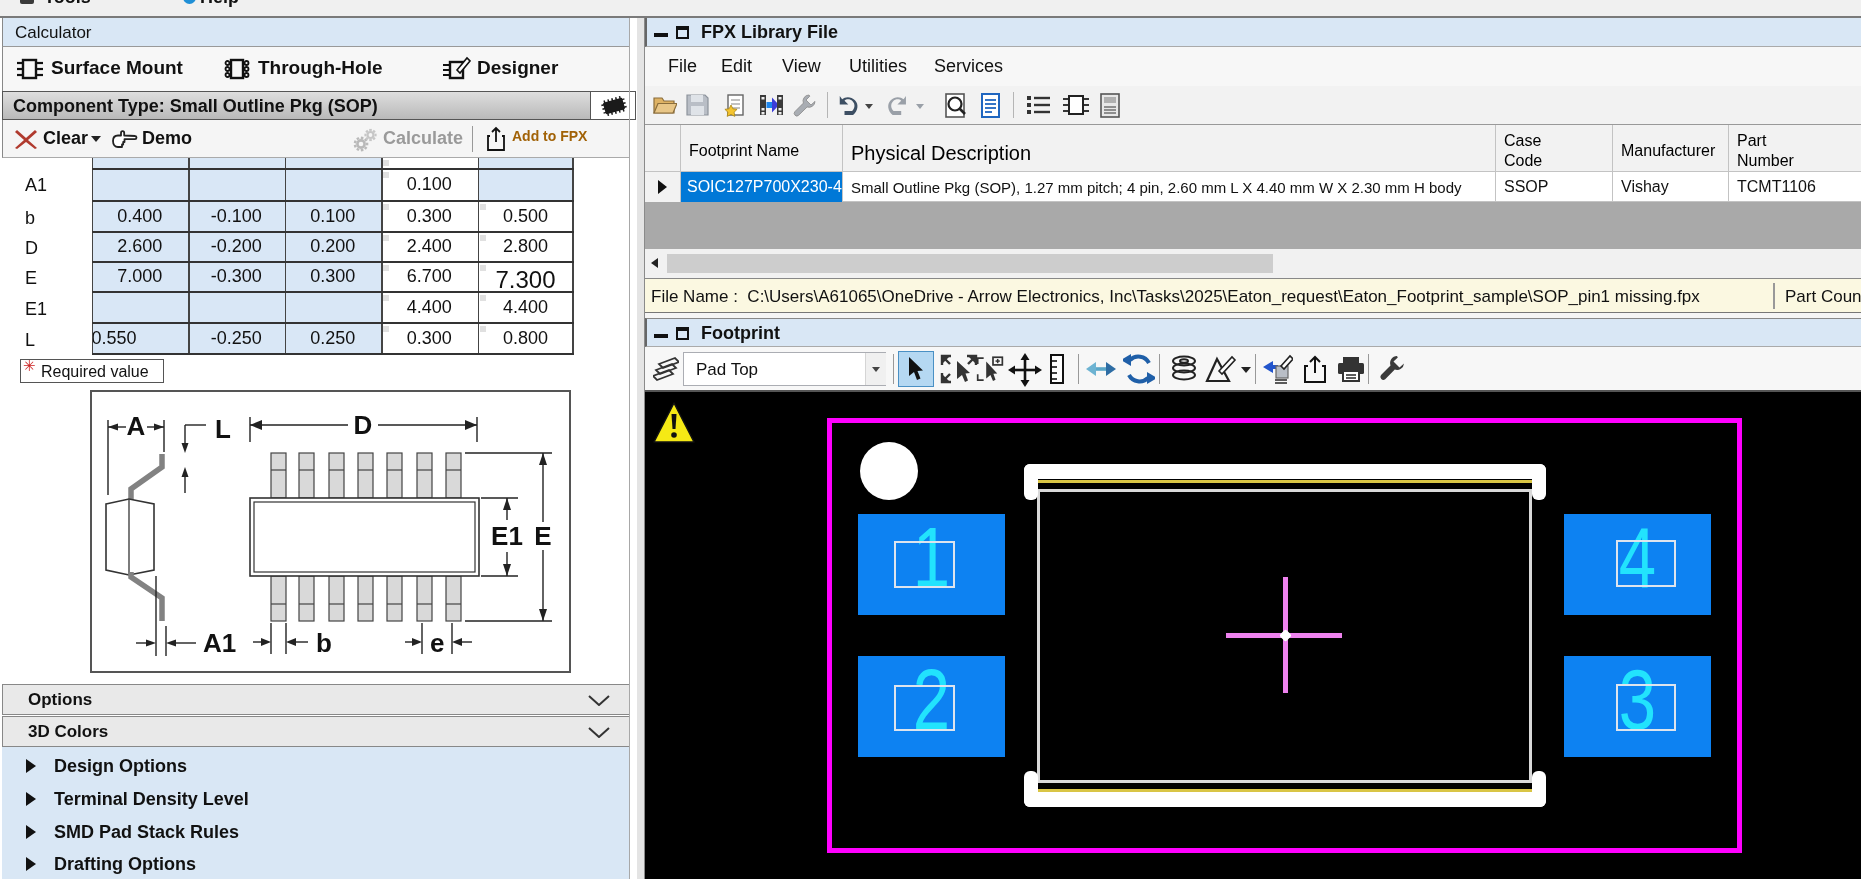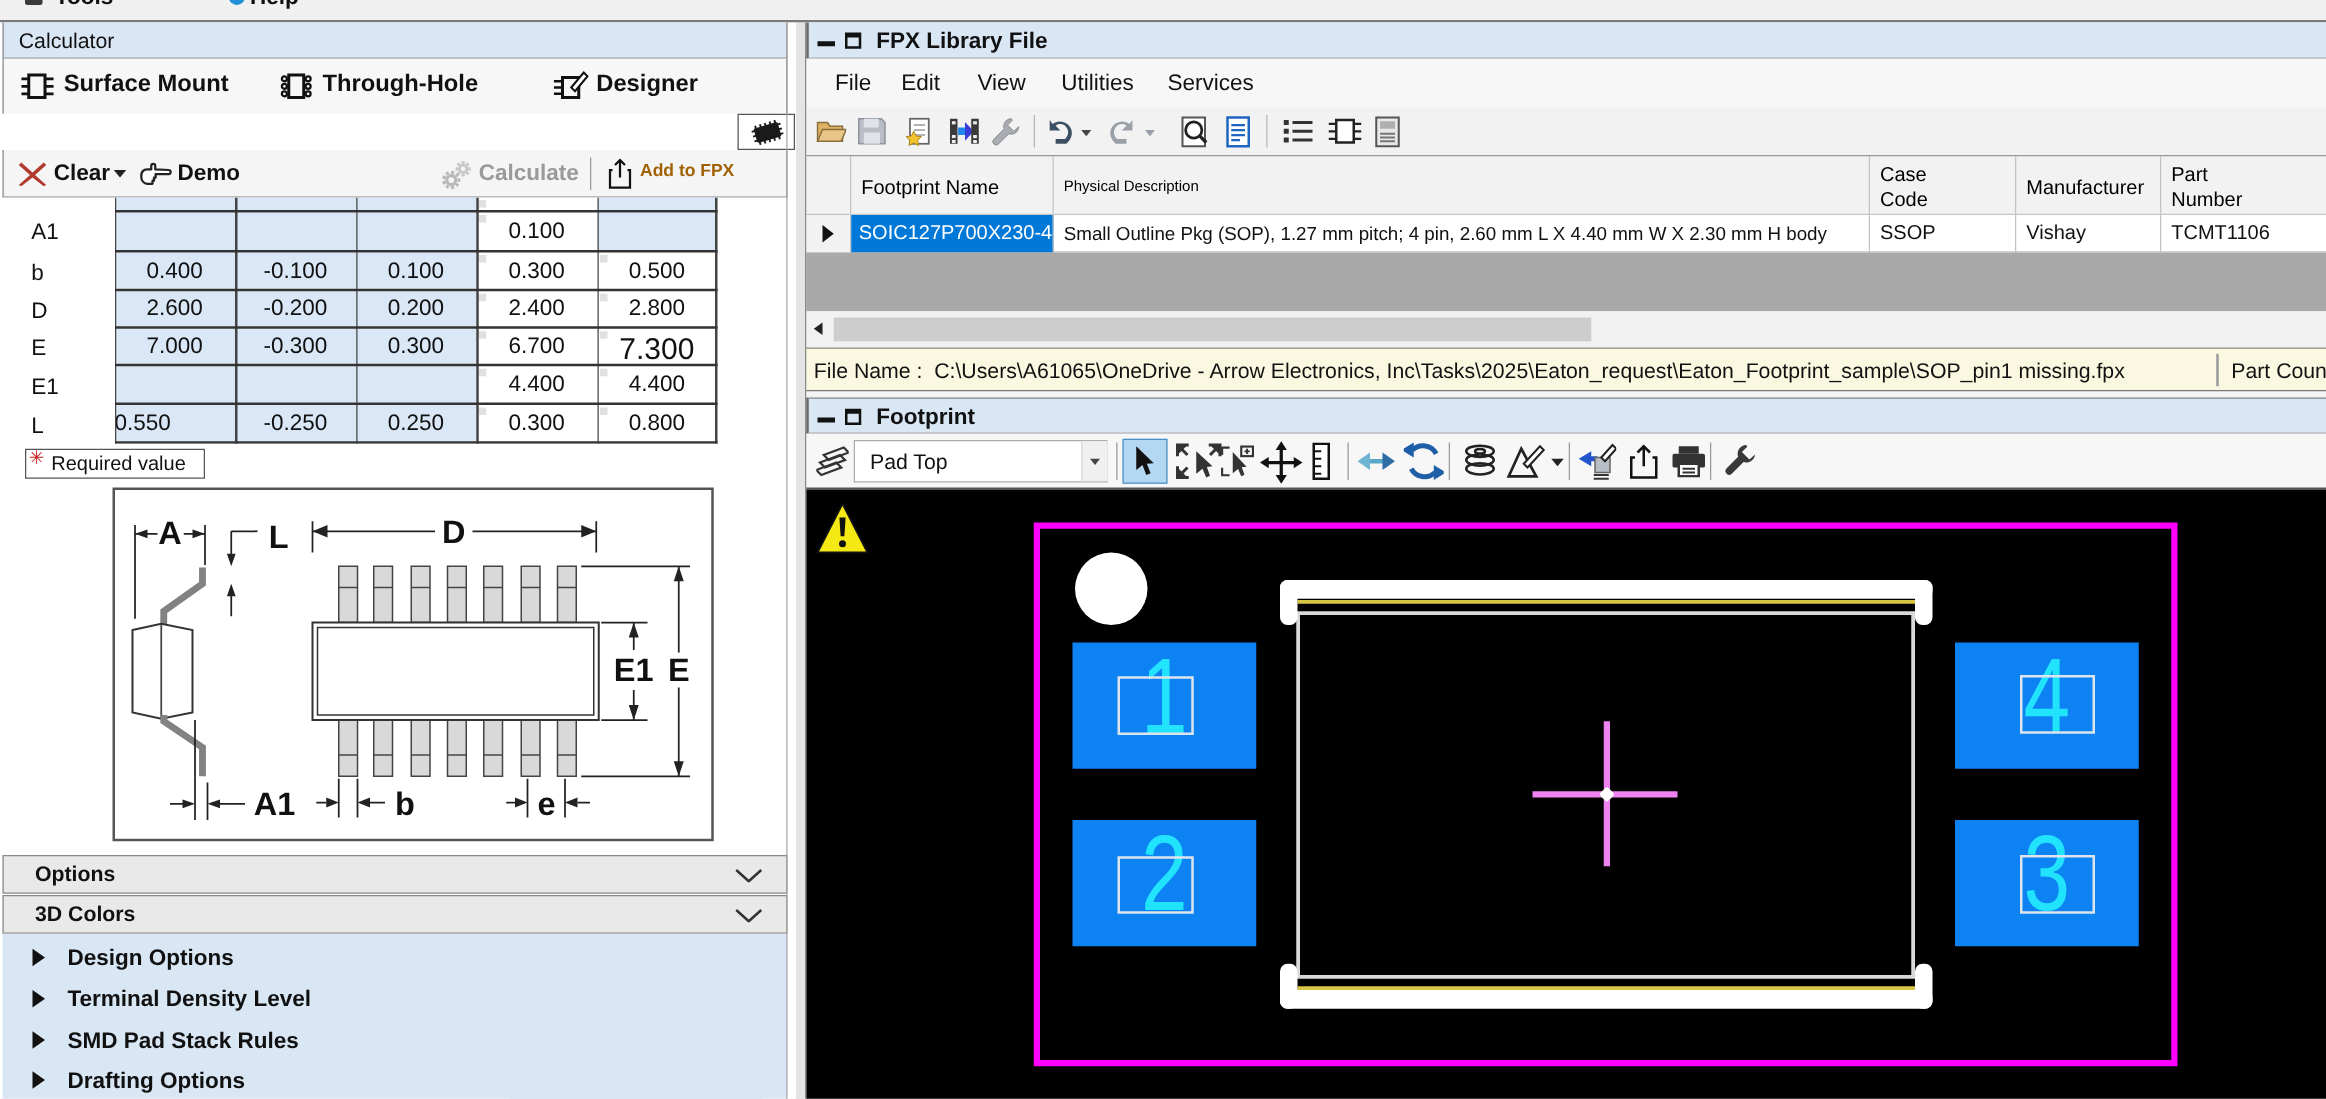--- a/index.html
+++ b/index.html
@@ -54,20 +54,23 @@
       <g stroke="#111" stroke-width="2">
         <line x1="0" y1="9" x2="7" y2="9"></line>
           <line x1="0" y1="14" x2="7" y2="14"></line>
           <line x1="0" y1="19" x2="7" y2="19"></line>
       </g>
       <path d="M14 14 L24 2 L27 5 L17 17 Z" fill="#fff" stroke="#111" stroke-width="1.6"></path>
     </svg>
     <div class="abs" style="left:474px;top:10px;font-size:19px;font-weight:700;color:#111;">Designer</div>
   </div>
 
+  <div class="abs" style="left:2px;top:73px;width:628px;height:29px;background:linear-gradient(#dedede,#b9b9b9);border:1px solid #555;">
+    <div class="abs" style="left:10px;top:4px;font-size:18px;font-weight:700;color:#111;">Component Type: Small Outline Pkg (SOP)</div>
+  </div>
   <div class="abs" style="left:590px;top:73px;width:46px;height:29px;background:#fff;border:1px solid #555;">
     <svg class="abs" style="left:6px;top:3px;" width="34" height="23" viewBox="0 0 34 23">
       <g transform="rotate(-16 17 11)">
         <g stroke="#1a1a1a" stroke-width="1.5">
           <line x1="9" y1="3" x2="9" y2="19"></line>
             <line x1="13" y1="3" x2="13" y2="19"></line>
             <line x1="17" y1="3" x2="17" y2="19"></line>
             <line x1="21" y1="3" x2="21" y2="19"></line>
             <line x1="25" y1="3" x2="25" y2="19"></line>
           <line x1="5" y1="7" x2="29" y2="7"></line>
@@ -487,21 +490,21 @@
         </g>
       </svg>
   </div>
 
   <div class="abs" style="left:0;top:106px;width:1216px;height:47px;background:#f2f2f2;border-top:1px solid #999;">
     <div class="abs" style="left:0;top:0;width:36px;height:47px;border-right:1px solid #c3c3c3;"></div>
     <div class="abs" style="left:36px;top:0;width:162px;height:47px;border-right:1px solid #c3c3c3;">
         <span class="abs" style="left:8px;top:17px;font-size:16px;">Footprint Name</span>
       </div>
     <div class="abs" style="left:198px;top:0;width:653px;height:47px;border-right:1px solid #c3c3c3;">
-        <span class="abs" style="left:8px;top:17px;font-size:12px;">Physical Description</span>
+        <span class="abs" style="left:8px;top:17px;font-size:20px;">Physical Description</span>
       </div>
     <div class="abs" style="left:851px;top:0;width:117px;height:47px;border-right:1px solid #c3c3c3;">
         <span class="abs" style="left:8px;top:6px;font-size:16px;line-height:20px;">Case<br>Code</span>
       </div>
     <div class="abs" style="left:968px;top:0;width:116px;height:47px;border-right:1px solid #c3c3c3;">
         <span class="abs" style="left:8px;top:17px;font-size:16px;">Manufacturer</span>
       </div>
     <div class="abs" style="left:1084px;top:0;width:132px;height:47px;">
         <span class="abs" style="left:8px;top:6px;font-size:16px;line-height:20px;">Part<br>Number</span>
       </div>

